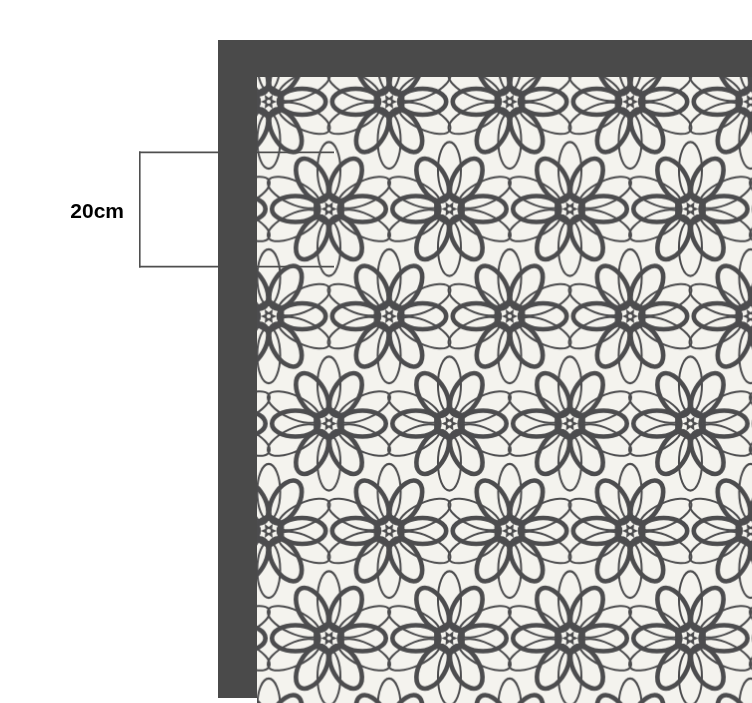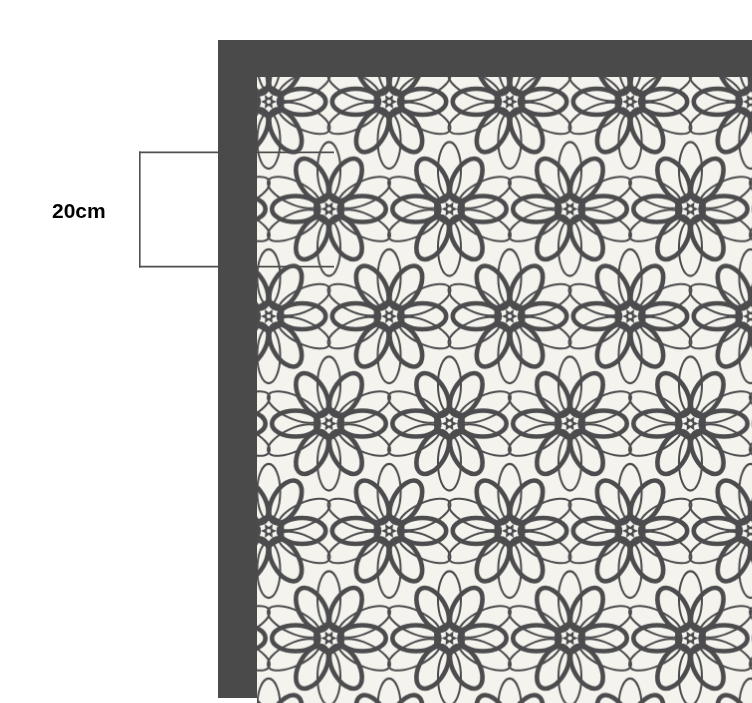--- a/index.html
+++ b/index.html
@@ -9,21 +9,21 @@
     height: 703px;
     background: #ffffff;
     overflow: hidden;
     font-family: "Liberation Sans", sans-serif;
   }
   .repeat-label {
     position: absolute;
     left: 52px;
     top: 199px;
     width: 72px;
-    text-align: left;
+    text-align: right;
     font-size: 21px;
     font-weight: bold;
     color: #000000;
     letter-spacing: 0px;
     z-index: 5;
   }
   .pattern-area {
     position: absolute;
     left: 257px;
     top: 77px;

